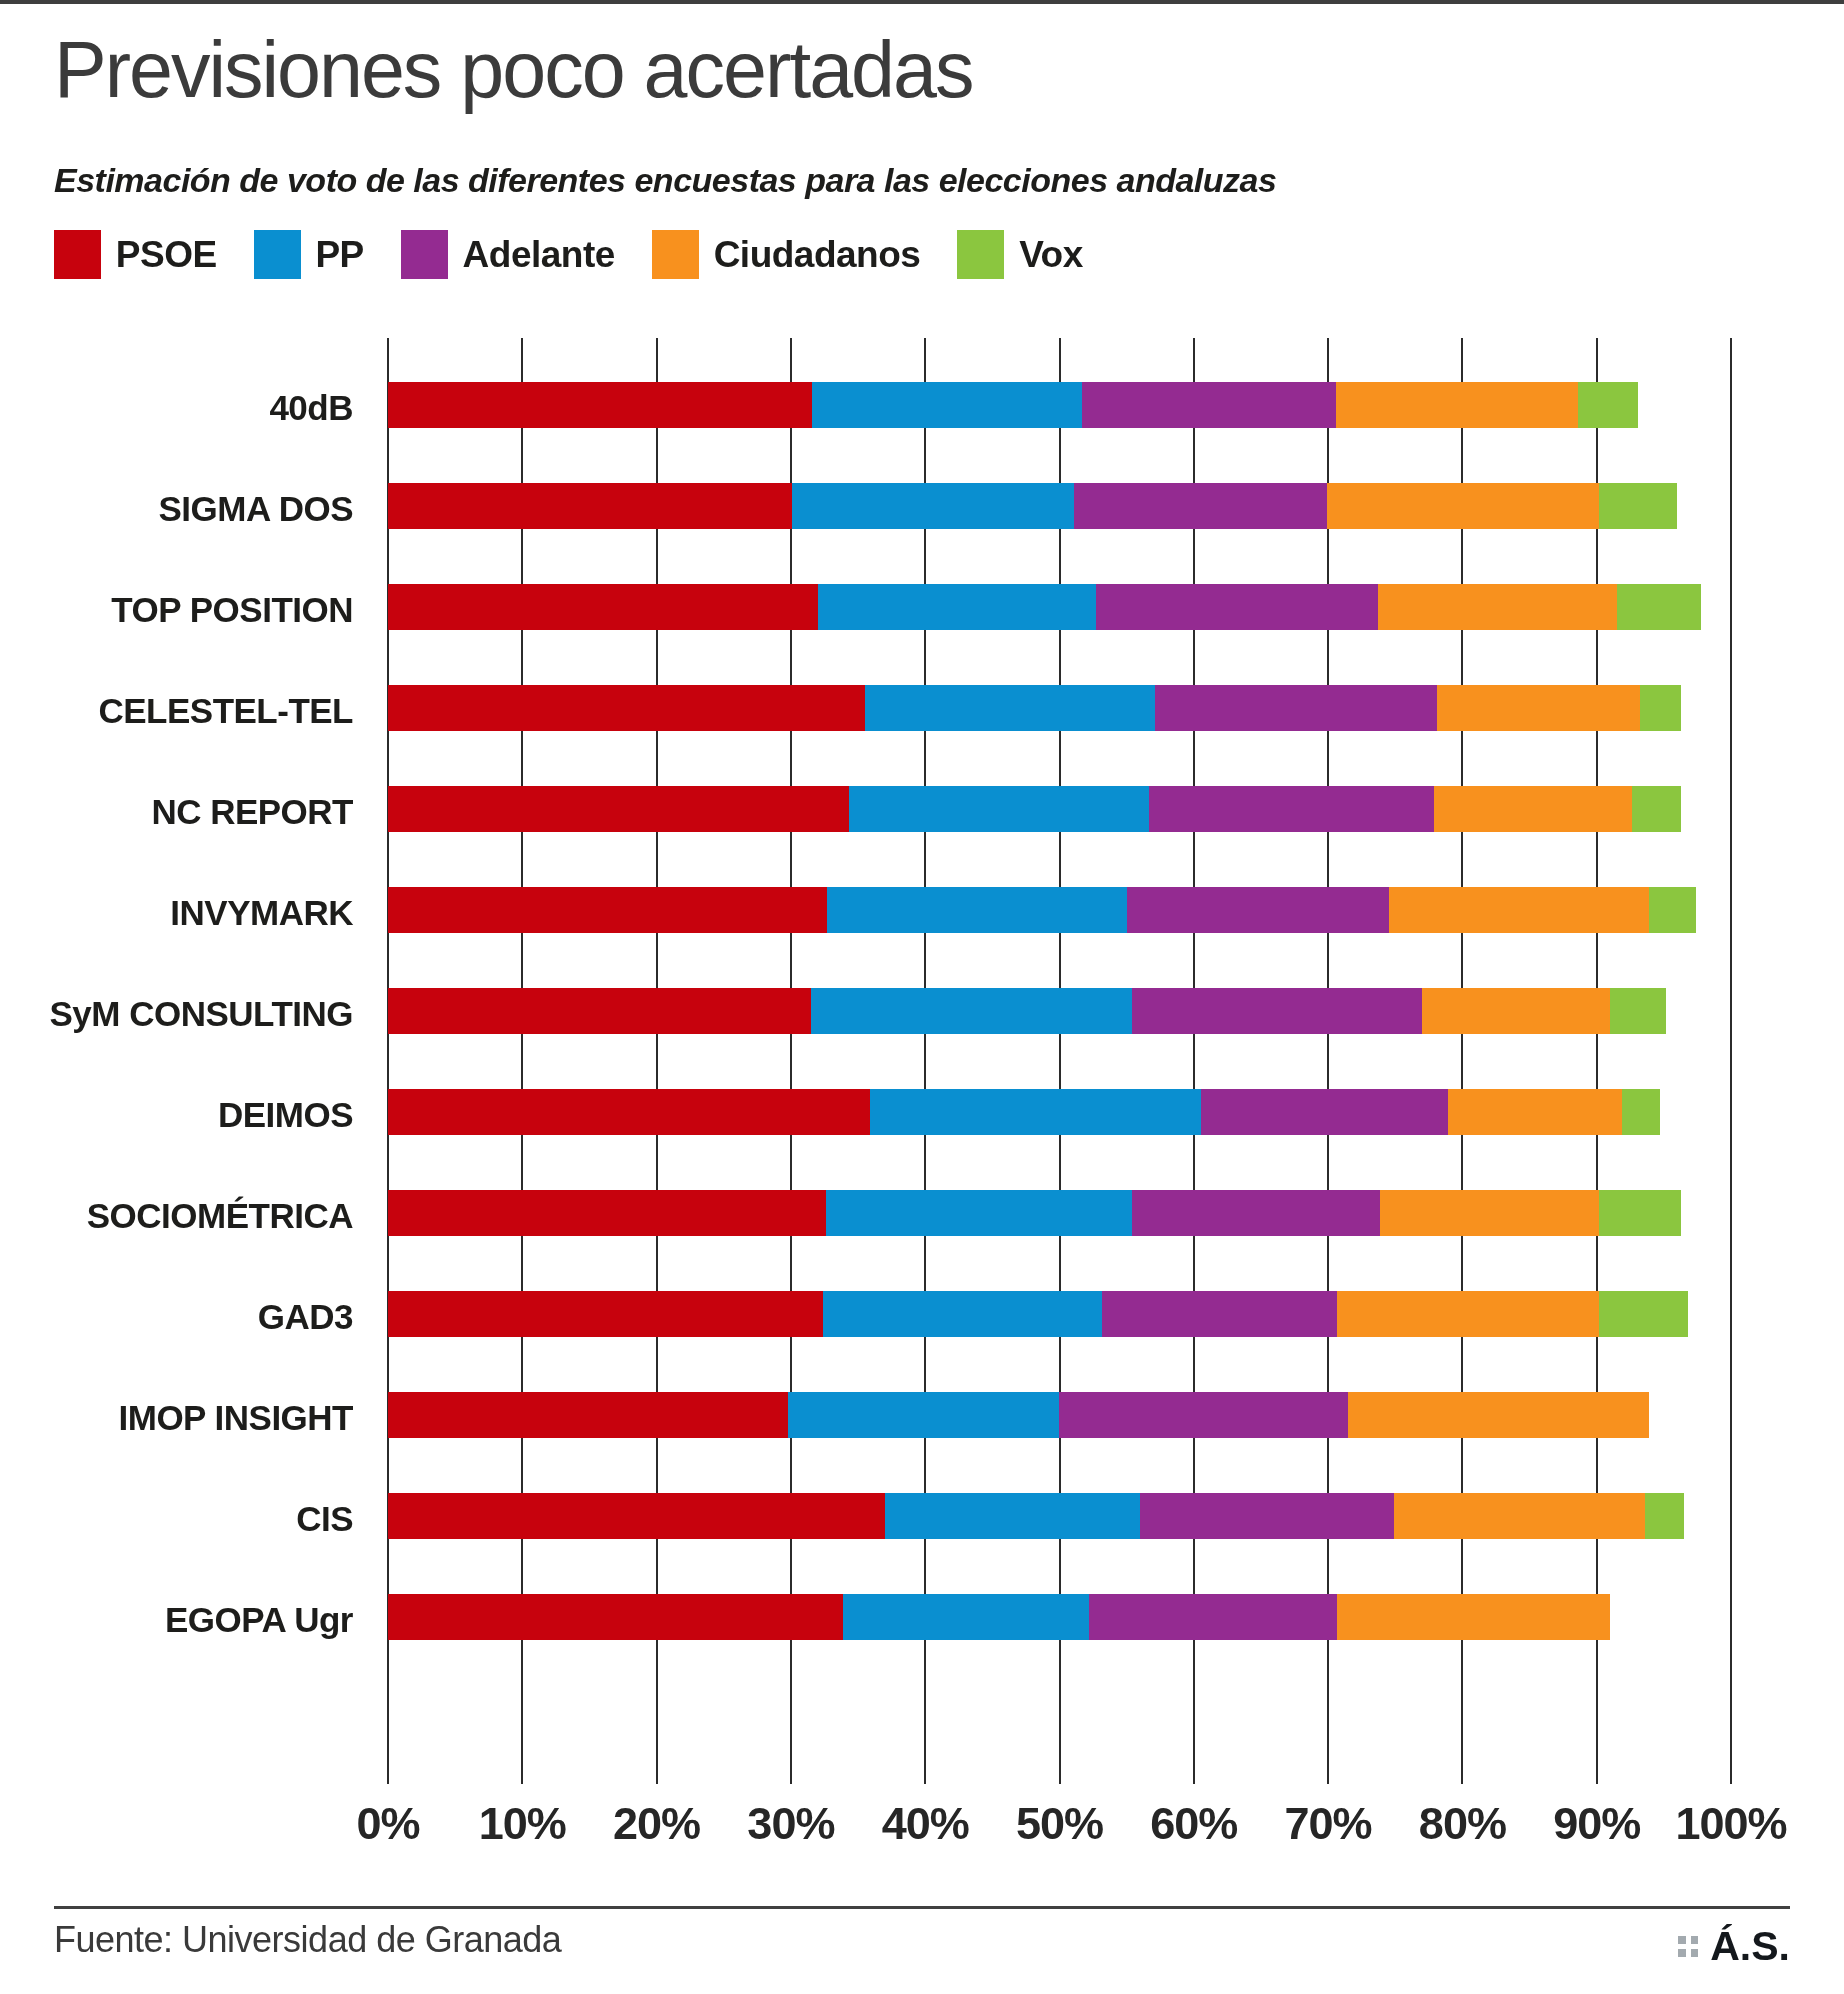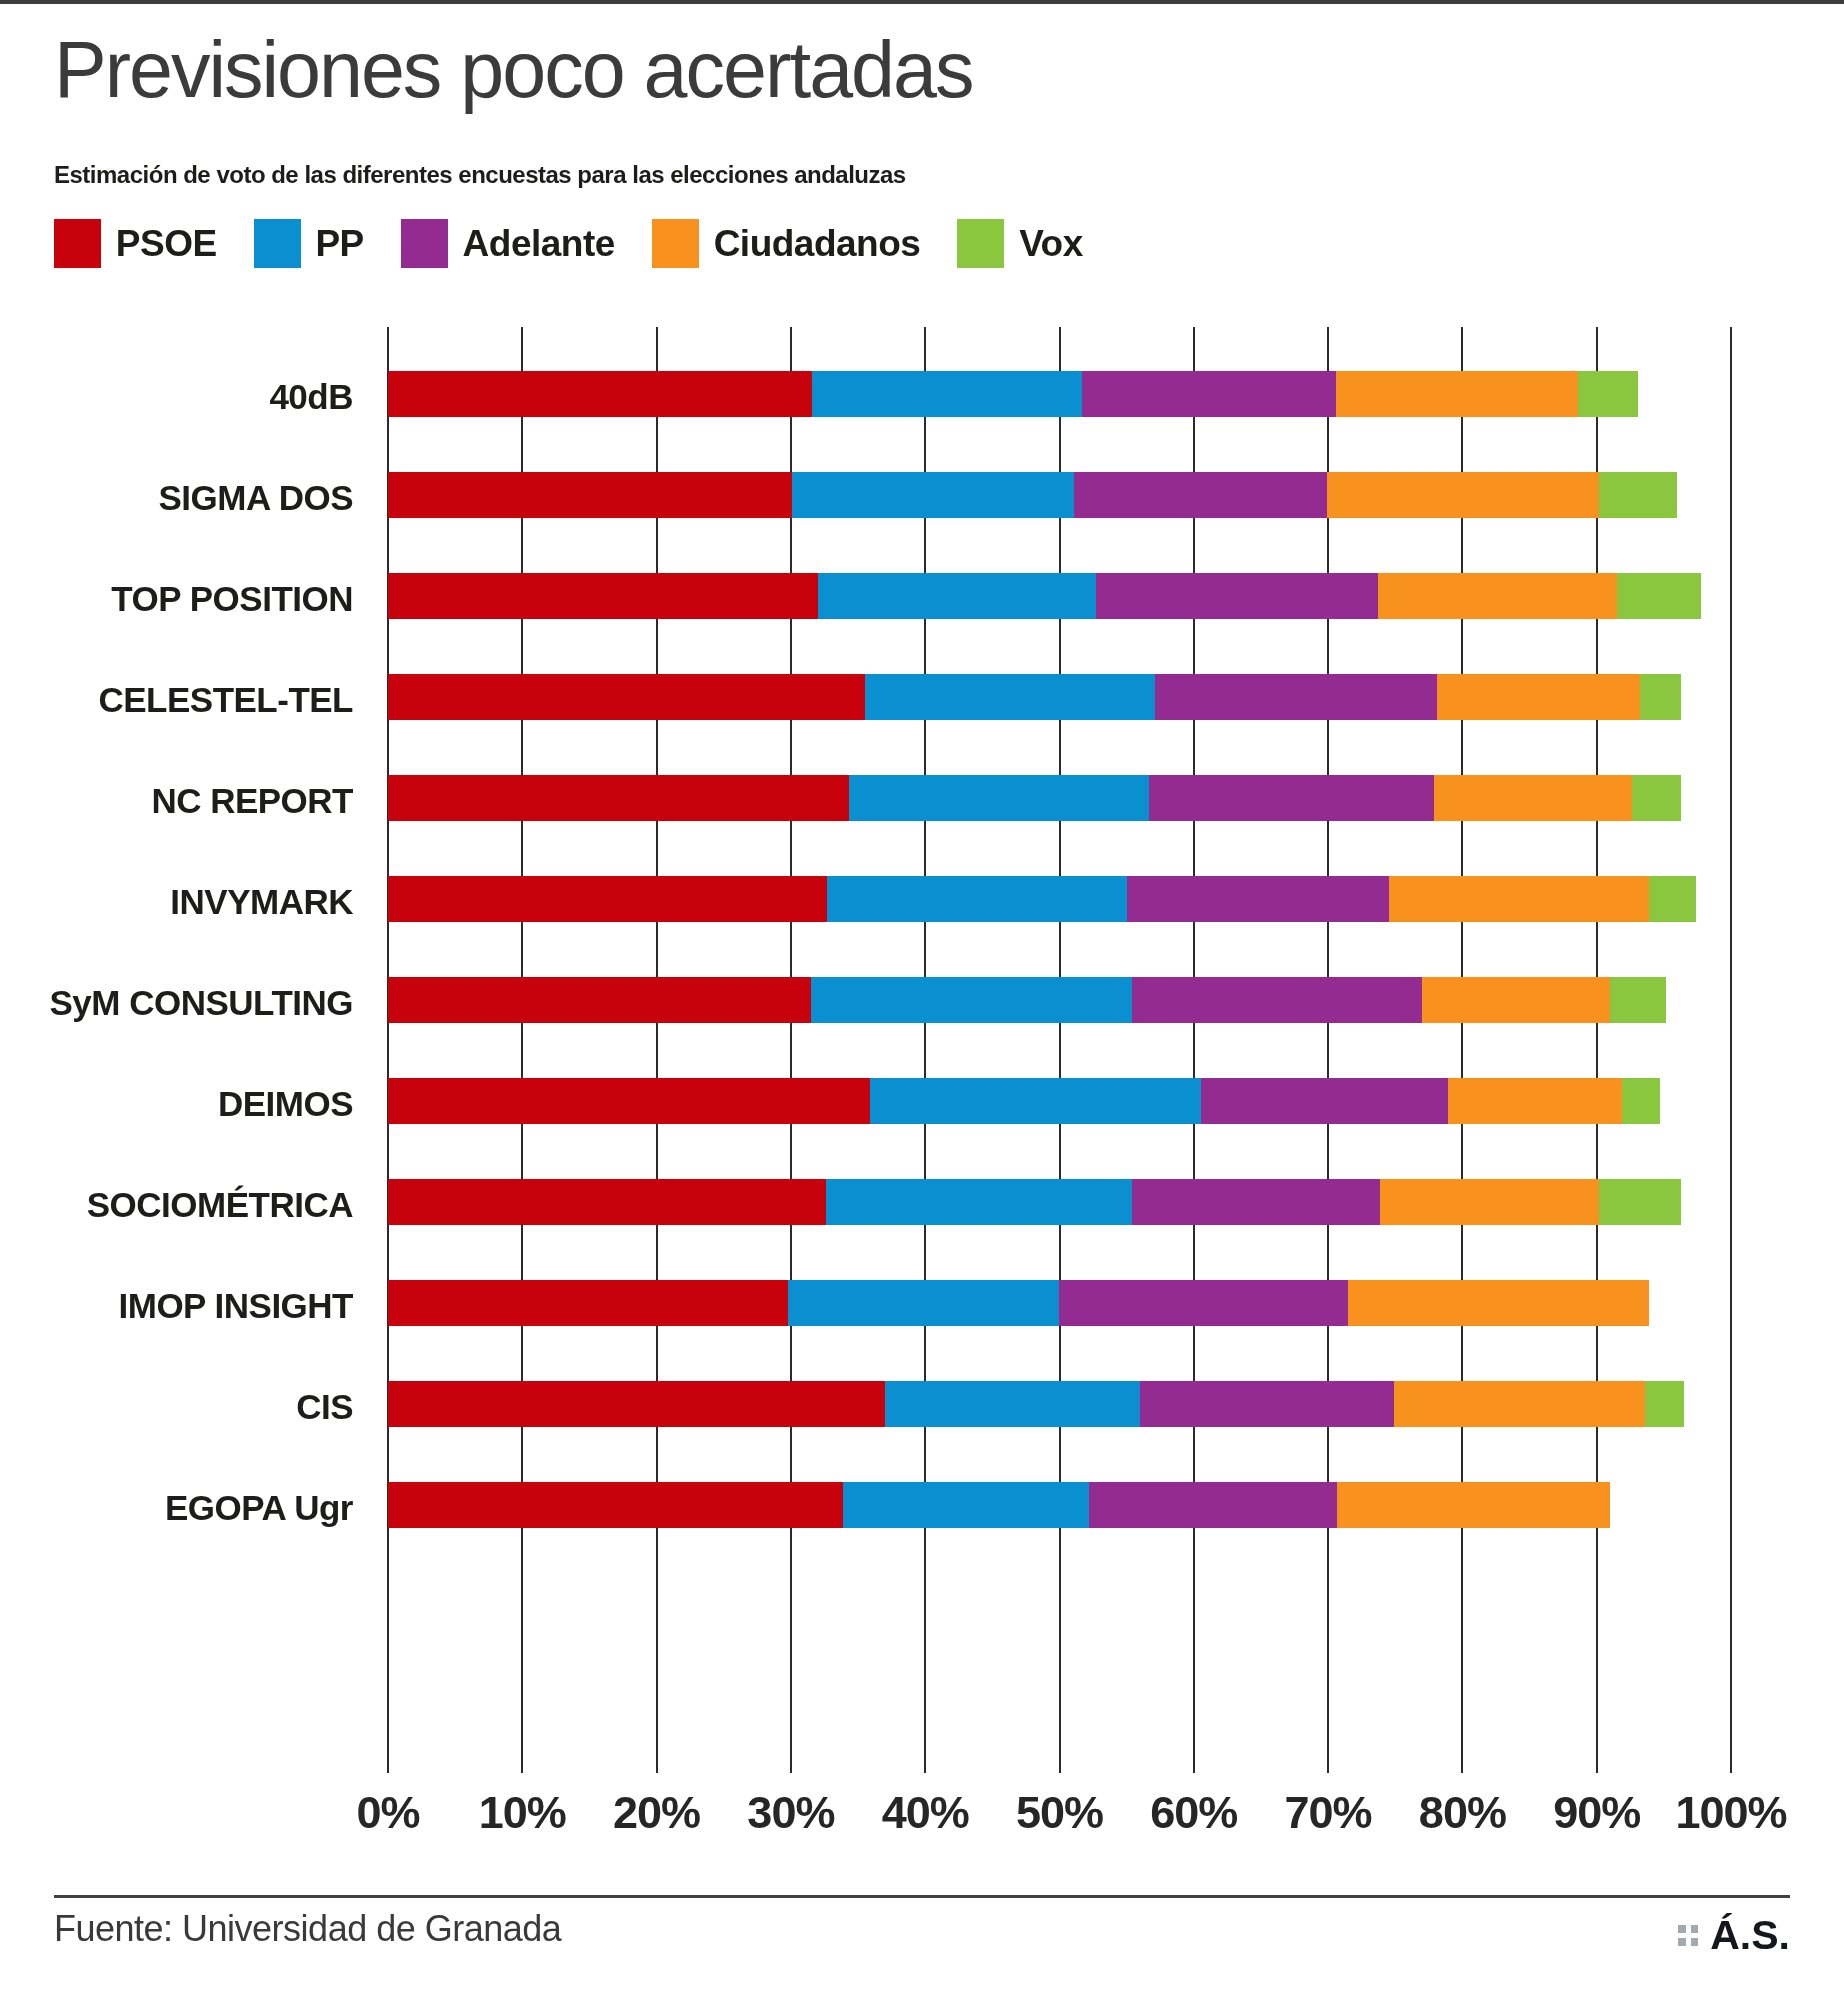--- a/index.html
+++ b/index.html
@@ -15,24 +15,25 @@
   .title {
     margin: 25.6px 0 0 54px;
     font-size: 79px;
     font-weight: 300;
     letter-spacing: -2px;
     line-height: 1.05;
     color: #3b3b3b;
   }
   .subtitle {
     margin: 49px 1px 0 54px;
-    font-size: 24px;
+    font-size: 34px;
     font-weight: 700;
     letter-spacing: -0.5px;
     color: #1d1d1b;
+    font-style: italic;
   }
   .legend {
     margin: 29.6px 0 0 54px;
     display: flex;
     align-items: center;
     height: 49px;
   }
   .legend-item { display: flex; align-items: center; margin-right: 37px; }
   .swatch { width: 47px; height: 49px; margin-right: 14.8px; flex: 0 0 auto; }
   .legend-label { font-size: 37px; font-weight: 600; color: #1d1d1b; letter-spacing: -0.5px; }
@@ -221,20 +222,30 @@
         <div class="cat">SOCIOMÉTRICA</div>
         <div class="track">
           <div class="seg" style="width: 32.6%; background: rgb(199, 2, 13);"></div>
           <div class="seg" style="width: 22.8%; background: rgb(10, 143, 208);"></div>
           <div class="seg" style="width: 18.5%; background: rgb(148, 43, 145);"></div>
           <div class="seg" style="width: 16.3%; background: rgb(248, 145, 30);"></div>
           <div class="seg" style="width: 6.1%; background: rgb(139, 198, 63);"></div>
         </div>
       </div>
       <div class="row">
+        <div class="cat">GAD3</div>
+        <div class="track">
+          <div class="seg" style="width: 32.4%; background: rgb(199, 2, 13);"></div>
+          <div class="seg" style="width: 20.8%; background: rgb(10, 143, 208);"></div>
+          <div class="seg" style="width: 17.5%; background: rgb(148, 43, 145);"></div>
+          <div class="seg" style="width: 19.5%; background: rgb(248, 145, 30);"></div>
+          <div class="seg" style="width: 6.6%; background: rgb(139, 198, 63);"></div>
+        </div>
+      </div>
+      <div class="row">
         <div class="cat">IMOP INSIGHT</div>
         <div class="track">
           <div class="seg" style="width: 29.8%; background: rgb(199, 2, 13);"></div>
           <div class="seg" style="width: 20.2%; background: rgb(10, 143, 208);"></div>
           <div class="seg" style="width: 21.5%; background: rgb(148, 43, 145);"></div>
           <div class="seg" style="width: 22.4%; background: rgb(248, 145, 30);"></div>
         </div>
       </div>
       <div class="row">
         <div class="cat">CIS</div>

